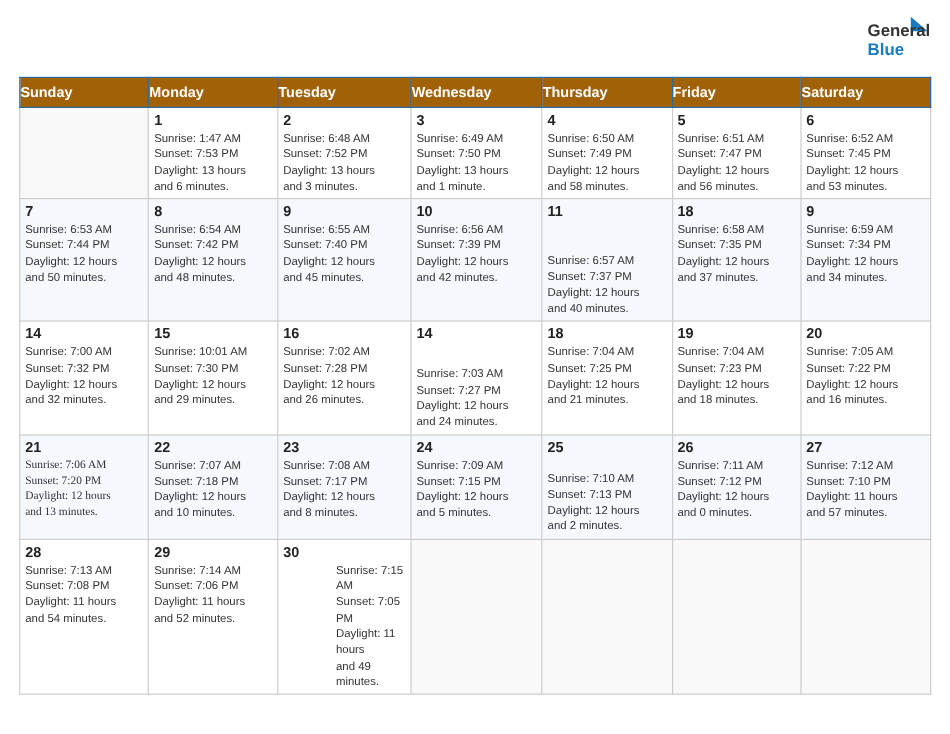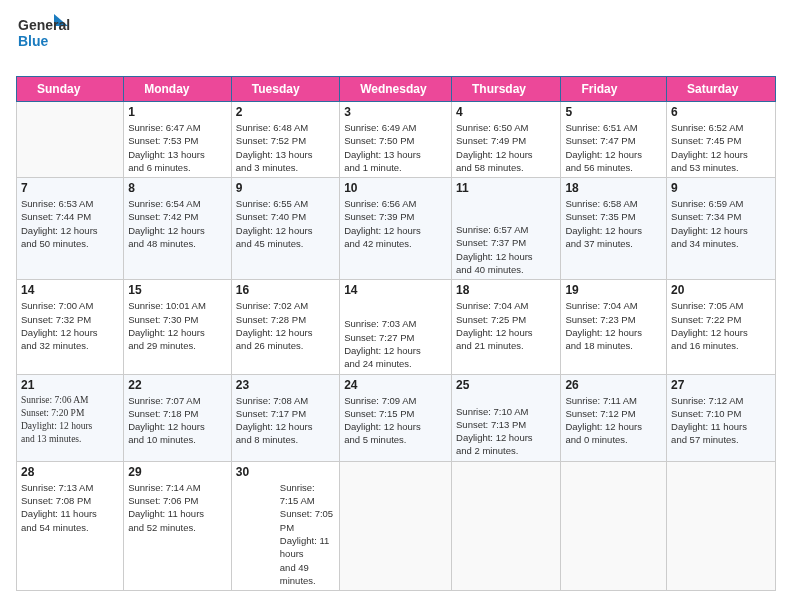--- a/index.html
+++ b/index.html
@@ -11,23 +11,23 @@
       overflow: hidden;
     }
     .page {
       width: 792px;
       min-height: 612px;
       background: #fff;
       padding: 12px 16px 10px 16px;
     }
     .header {
       display: flex;
-      justify-content: flex-start;
+      justify-content: flex-end;
       align-items: flex-start;
-      margin-bottom: 24px;
+      margin-bottom: 12px;
     }
     .logo {
       display: flex;
       align-items: center;
       gap: 4px;
     }
     .title-block {
       text-align: right;
     }
     .month-title {
@@ -40,25 +40,25 @@
       font-size: 13px;
       color: #444;
       margin-top: 2px;
     }
     .calendar {
       width: 100%;
       border-collapse: collapse;
       border: 1px solid #ccc;
     }
     .calendar th {
-      background: #ec4899;
+      background: #a16207;
       color: #fff;
       font-size: 12px;
       font-weight: bold;
-      padding: 5px 20px;
+      padding: 5px 0;
       text-align: left;
       border: 1px solid #2d6aa0;
     }
     .calendar td {
       border: 1px solid #ccc;
       vertical-align: top;
       padding: 3px 4px;
       width: 113px;
       min-height: 70px;
       background: #fff;
@@ -110,21 +110,21 @@
           <th>Thursday</th>
           <th>Friday</th>
           <th>Saturday</th>
         </tr>
     </thead>
     <tbody id="calendar-body">
     <tr>
           <td class="empty-cell"></td>
           <td>
             <span class="day-num">1</span>
-            <div class="day-info" style="white-space: pre-line;">Sunrise: 6:47 AM
+            <div class="day-info" style="white-space: pre-line;">Sunrise: 1:47 AM
 Sunset: 7:53 PM
 Daylight: 13 hours
 and 6 minutes.</div>
           </td>
           <td>
             <span class="day-num">2</span>
             <div class="day-info" style="white-space: pre-line;">Sunrise: 6:48 AM
 Sunset: 7:52 PM
 Daylight: 13 hours
 and 3 minutes.</div>

